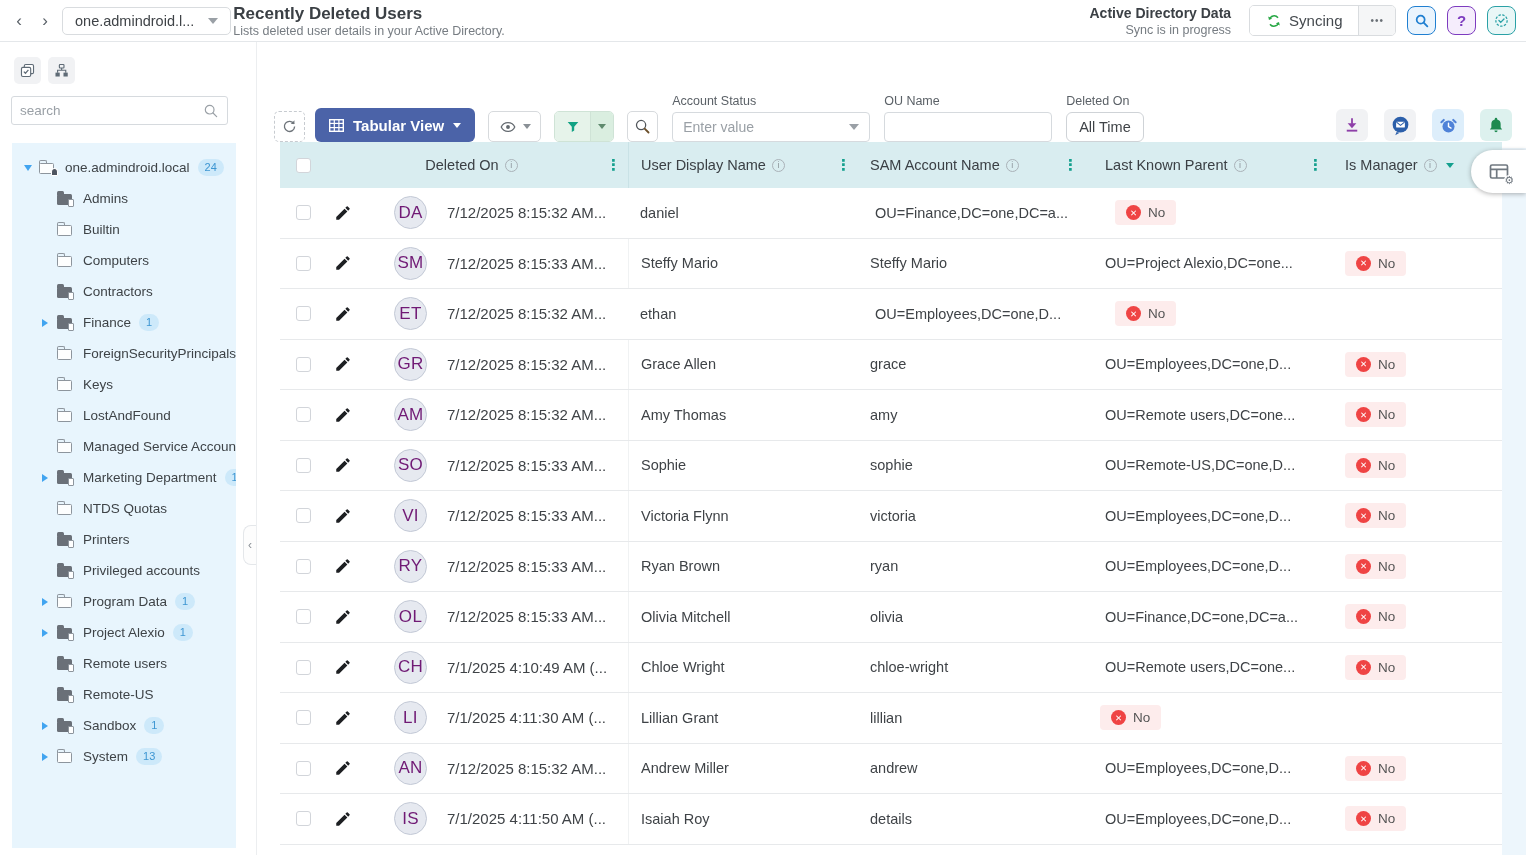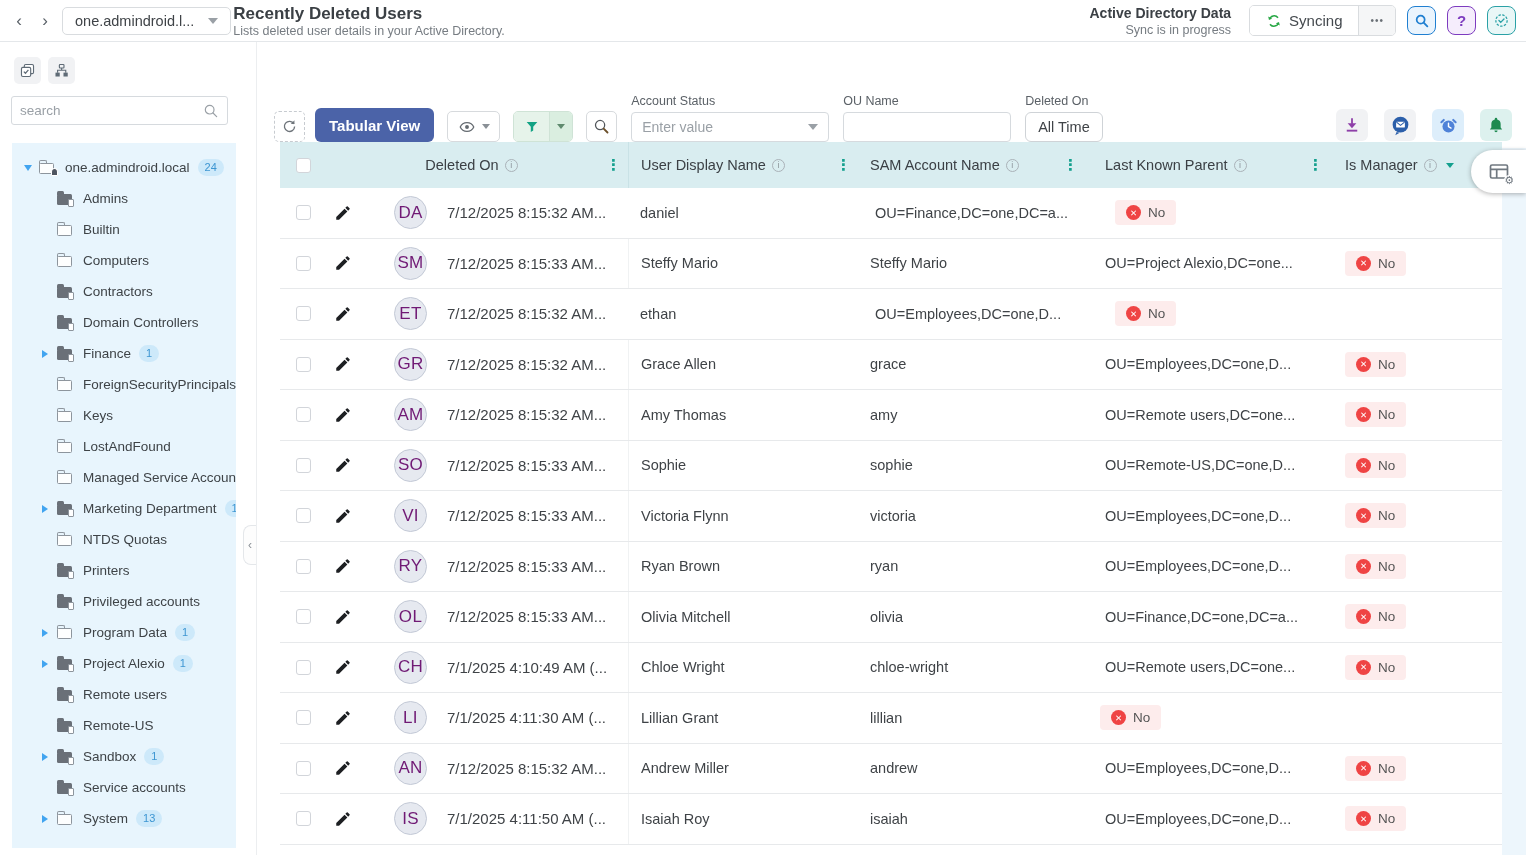--- a/index.html
+++ b/index.html
@@ -77,21 +77,21 @@
 
   
   .main { flex:1; position:relative; background:#fff; border-left:1px solid #eceef0; }
   .edge-strip { position:absolute; top:106px; right:0; width:24px; bottom:0; background:#edf6fc; }
   .toolbar { display:flex; align-items:flex-end; padding:16px 14px 0 17px; height:100px; }
   .tb-btn { height:31px; border:1px solid #d7dadd; border-radius:5px; background:#fff; display:flex;
     align-items:center; justify-content:center; cursor:pointer; }
   .btn-refresh { width:31px; border-style:dashed; border-color:#c7cbd0; margin-right:10px; }
   .btn-view { height:34px; background:#4b63a8; border:none; border-radius:6px; color:#fff;
     font-size:15px; font-weight:700; padding:0 14px; display:flex; align-items:center; gap:9px;
-    margin-right:13px; cursor:pointer;flex-direction:column; }
+    margin-right:13px; cursor:pointer; }
   .btn-view .caret { width:0;height:0;border-left:4.5px solid transparent;border-right:4.5px solid transparent;
     border-top:5.5px solid #fff; }
   .btn-eye { width:53px; gap:6px; margin-right:13px; }
   .chev-sm { width:0;height:0;border-left:4px solid transparent;border-right:4px solid transparent;
     border-top:5px solid #8a9096; }
   .btn-filter { display:flex; height:31px; border:1px solid #cfe3d6; border-radius:5px; overflow:hidden;
     margin-right:13px; cursor:pointer; }
   .filter-left { width:35px; background:#e6f3ea; display:flex; align-items:center; justify-content:center; }
   .filter-right { width:23px; background:#daeee0; border-left:1px solid #cfe3d6; display:flex;
     align-items:center; justify-content:center; }
@@ -269,28 +269,20 @@
 
         <div class="tree-item level-1">
           <span class="tree-arrow" style="visibility: hidden;"></span>
           <span class="tree-icon icon-ou">
             <span class="doc"></span>
           </span>
           <span class="tree-label">Contractors</span>
           <span class="tree-badge" style="visibility: hidden;"></span>
         </div>
 
-        <div class="tree-item level-1">
-          <span class="tree-arrow" style="visibility: hidden;"></span>
-          <span class="tree-icon icon-ou">
-            <span class="doc"></span>
-          </span>
-          <span class="tree-label">Domain Controllers</span>
-          <span class="tree-badge" style="visibility: hidden;"></span>
-        </div>
 
 
         <div class="tree-item level-1">
           <span class="tree-arrow arrow-right"></span>
           <span class="tree-icon icon-ou">
             <span class="doc"></span>
           </span>
           <span class="tree-label">Finance</span>
           <span class="tree-badge">1</span>
         </div>
@@ -393,28 +385,20 @@
 
         <div class="tree-item level-1">
           <span class="tree-arrow arrow-right"></span>
           <span class="tree-icon icon-ou">
             <span class="doc"></span>
           </span>
           <span class="tree-label">Sandbox</span>
           <span class="tree-badge">1</span>
         </div>
 
-        <div class="tree-item level-1">
-          <span class="tree-arrow" style="visibility: hidden;"></span>
-          <span class="tree-icon icon-ou">
-            <span class="doc"></span>
-          </span>
-          <span class="tree-label">Service accounts</span>
-          <span class="tree-badge" style="visibility: hidden;"></span>
-        </div>
 
         <div class="tree-item level-1">
           <span class="tree-arrow arrow-right"></span>
           <span class="tree-icon icon-folder"></span>
           <span class="tree-label">System</span>
           <span class="tree-badge">13</span>
         </div>
       </div>
     <div class="collapse-handle">‹</div>
   </div>
@@ -855,21 +839,21 @@
             <div class="td td-deleted">
               <span class="pencil">
                 <svg width="18" height="18" viewBox="0 0 24 24">
                   <path d="M3 17.25V21h3.75L17.81 9.94l-3.75-3.75L3 17.25zM20.71 7.04a1 1 0 0 0 0-1.41l-2.34-2.34a1 1 0 0 0-1.41 0l-1.83 1.83 3.75 3.75 1.83-1.83z" fill="#1d1f22"></path>
                 </svg>
               </span>
               <span class="avatar">IS</span>
               <span class="date-cell">7/1/2025 4:11:50 AM (...</span>
             </div>
             <div class="td td-display">Isaiah Roy</div>
-            <div class="td td-sam">isaiah</div>
+            <div class="td td-sam">details</div>
             <div class="td td-parent">OU=Employees,DC=one,D...</div>
             <div class="td td-manager">
               <span class="pill">
                 <span class="x-icon"></span>
                 <span>No</span>
               </span>
             </div>
           </div>
         </div>
     </div>

